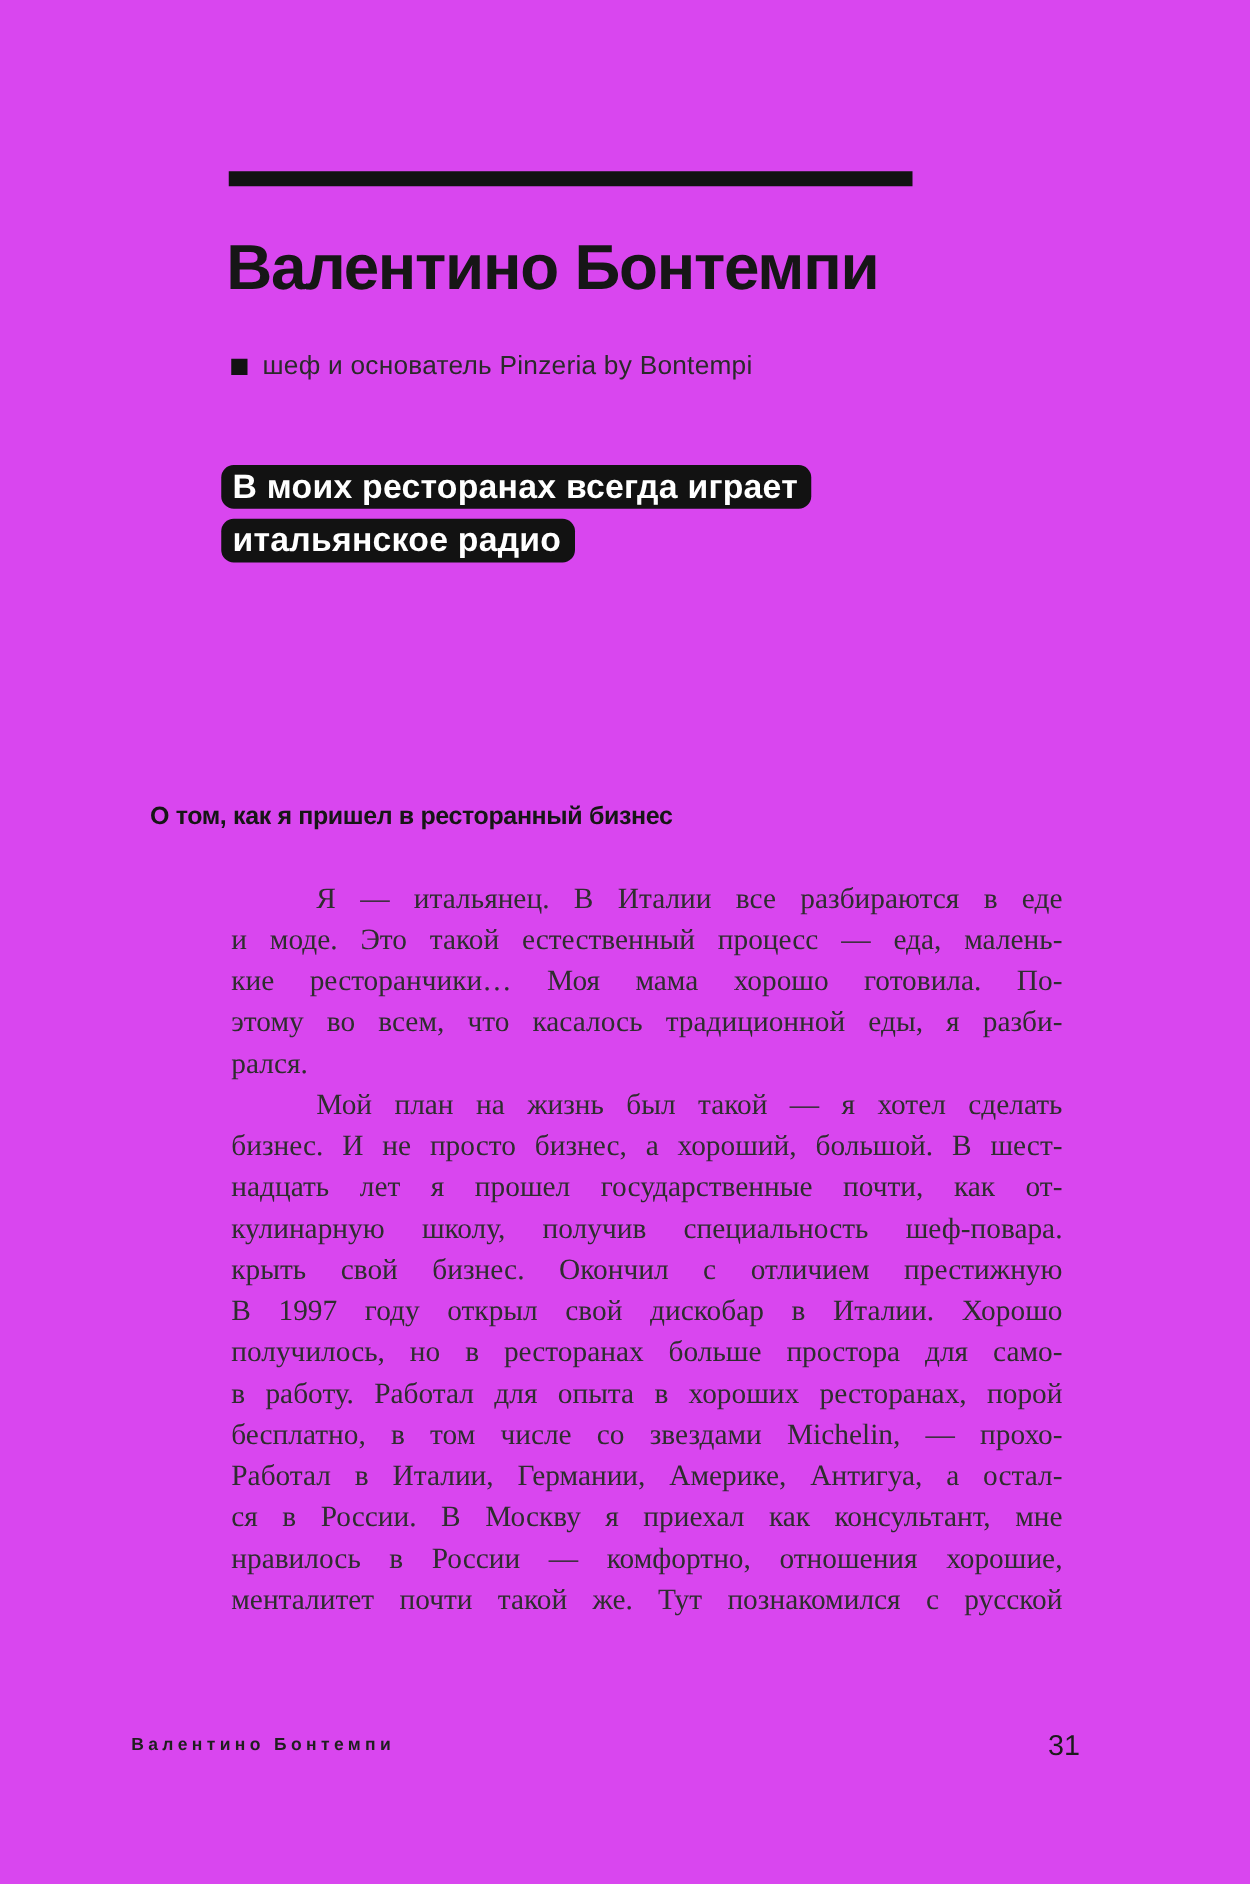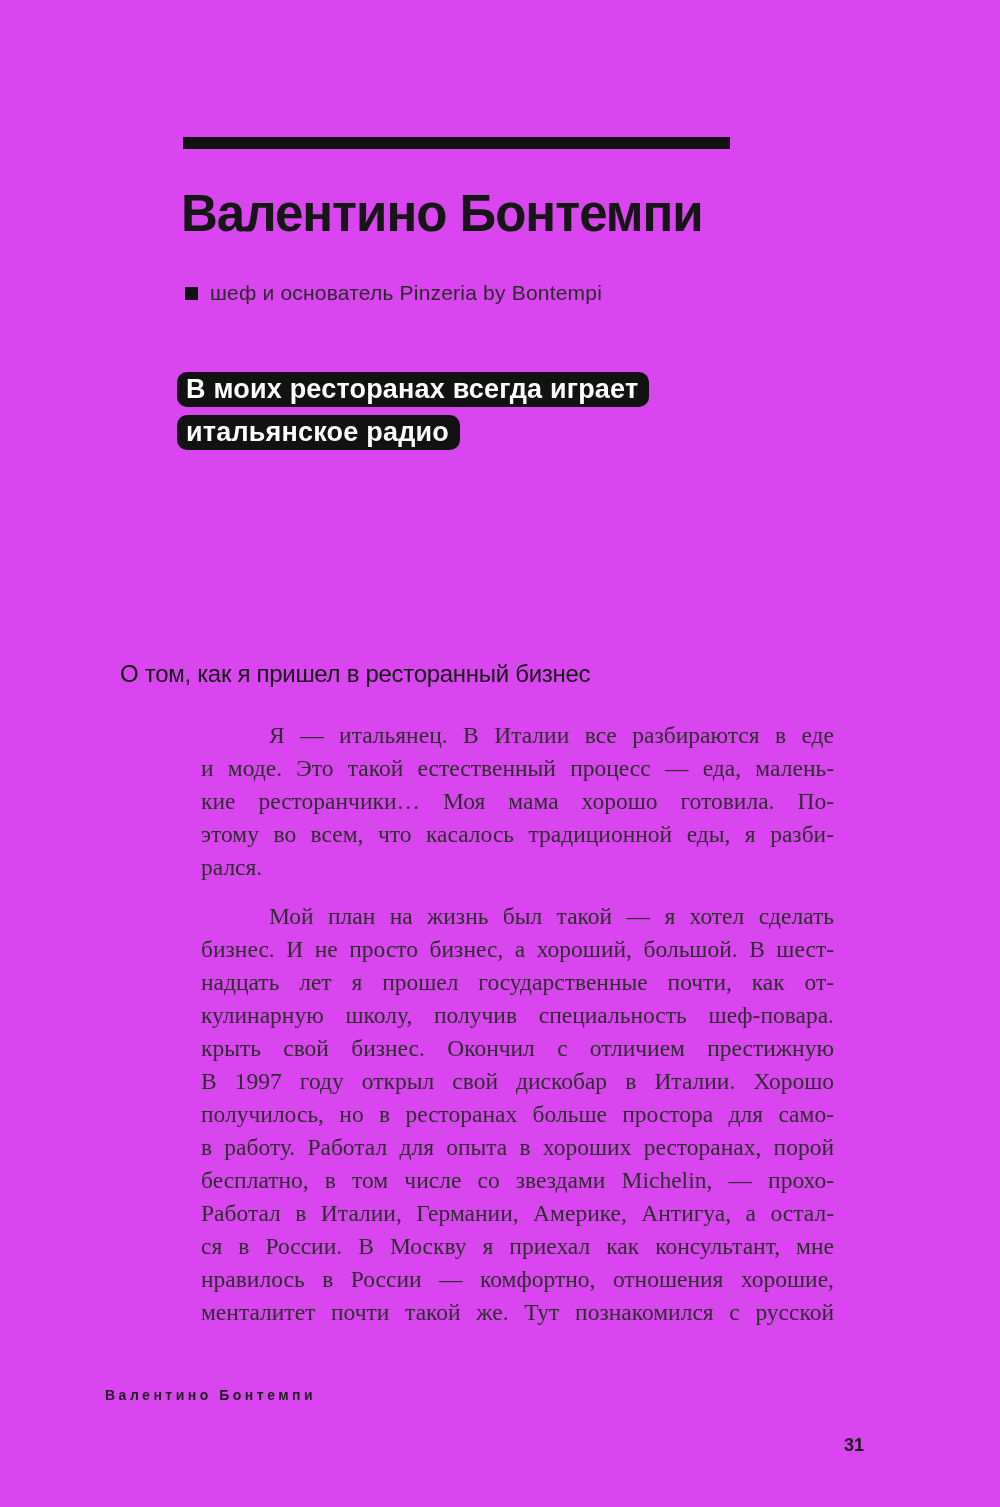--- a/index.html
+++ b/index.html
@@ -73,39 +73,39 @@
     line-height: 34px;
     padding: 0 11px 1px 9px;
     letter-spacing: 0.2px;
     white-space: nowrap;
     border-radius: 10px;
   }
 
   
   .section-heading {
     position: absolute;
-    left: 120px; top: 640px;
+    left: 120px; top: 625px;
     width: 740px;
-    font-size: 24px;
-    font-weight: 400;
+    font-size: 20px;
+    font-weight: 700;
     letter-spacing: -0.3px;
     color: #161616;
     white-space: nowrap;
   }
 
   
   .body-text {
     position: absolute;
     left: 185px; top: 703px;
     width: 665px;
     font-family: "Liberation Serif", "DejaVu Serif", serif;
     font-size: 23.5px;
     color: #2e2e2e;
   }
-  .para { margin: 16px; }
+  .para { margin: 0; }
   .bodyline {
     line-height: 33px;
     text-align: justify;
     text-align-last: justify;
     white-space: normal;
   }
   .bodyline.indent { padding-left: 68px; }
   .bodyline.endline { text-align-last: left; }
 
   
@@ -113,23 +113,23 @@
     position: absolute;
     left: 105px; top: 1387px;
     font-size: 14px;
     font-weight: 700;
     letter-spacing: 3.5px;
     color: #1f1f1f;
     white-space: nowrap;
   }
   .footer-page-number {
     position: absolute;
-    right: 148px; top: 1435px;
-    font-size: 18px;
-    font-weight: 700;
+    right: 148px; top: 1383px;
+    font-size: 23px;
+    font-weight: 400;
     color: #1b1b1b;
   }
 </style>
 </head>
 <body>
 
 <div class="page">
 
   <div class="top-bar"></div>
 

